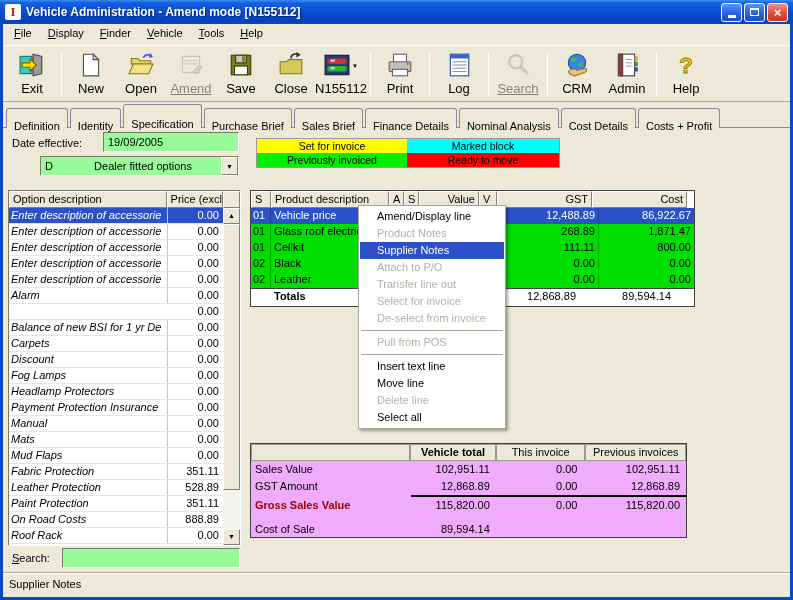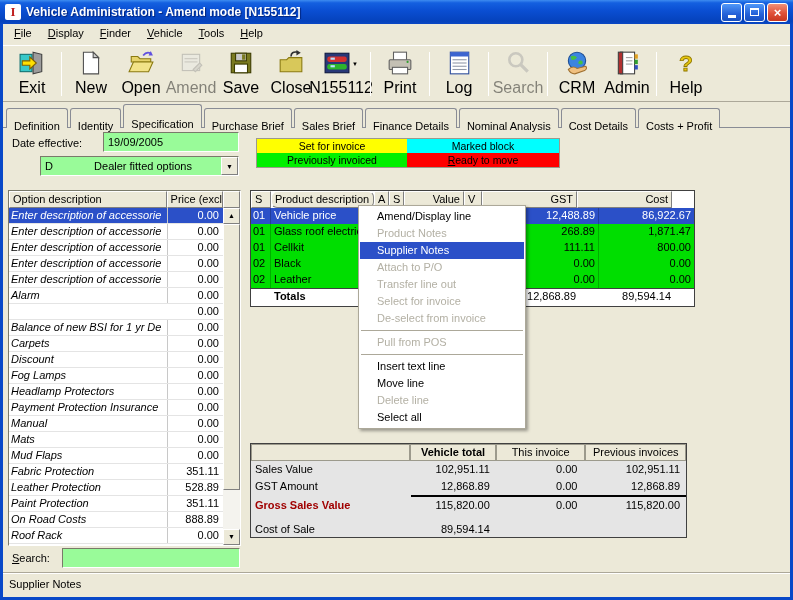--- a/index.html
+++ b/index.html
@@ -23,22 +23,22 @@
   .glyph-max { width:9px; height:8px; border:1px solid #FFF; border-top:2px solid #FFF; }
 
   
   .menubar { position:absolute; left:3px; top:25px; width:787px; height:20px; display:flex; align-items:flex-start; padding-left:3px; }
   .menu-item { padding:2px 8px; }
 
   
   .toolbar { position:absolute; left:3px; top:45px; width:787px; height:57px;
     border-top:1px solid #FFF; border-bottom:1px solid #ACA899; display:flex; align-items:center; padding-left:4px; }
   .tbtn { width:50px; height:50px; display:flex; flex-direction:column; align-items:center; justify-content:center; flex:0 0 auto; }
-  .tbtn .lbl { font-size:16px; margin-top:1px; }
-  .tbtn.disabled { filter:grayscale(1) opacity(0.45); }
+  .tbtn .lbl { font-size:13px; margin-top:1px; }
+  .tbtn.disabled { filter:grayscale(1) opacity(0.45);text-decoration:underline; }
   .tbtn .icon-row { display:flex; align-items:center; }
   .dd-arrow { font-size:6px; margin-left:2px; }
   .tsep { width:1px; height:44px; background:#9C9A8C; border-right:1px solid #FFF; margin:0 4px; flex:0 0 auto; }
 
   
   .tabs { position:absolute; left:6px; top:104px; height:24px; display:flex; align-items:flex-end; z-index:2; }
   .tab { height:20px; line-height:19px; padding:8px 7px; background:#ECE9D8; border:1px solid #898C95;
     border-bottom:none; border-radius:3px 3px 0 0; margin-right:2px; white-space:nowrap; }
   .tab.active { height:24px; line-height:23px; background:#ECE9D8; position:relative; z-index:3; }
   .tabline { position:absolute; left:3px; top:127px; width:787px; height:1px; background:#898C95; z-index:1; }
@@ -97,33 +97,33 @@
   .c-val{width:60px; text-align:right; padding-right:3px;} .c-v{width:18px; padding-left:3px;}
   .c-gst{width:95px; text-align:right; padding-right:3px;} .c-cost{width:95px; text-align:right; padding-right:3px; border-right:none !important;}
   .prow.sel { background:#2B50C8; color:#FFF; }
   .prow.inv { background:#00DE00; }
   .ptotals { display:flex; height:18px; background:#FFF; border-top:1px solid #404040; font-weight:normal; padding-top:1px; }
   .ptotals .t-lbl { width:160px; padding-left:23px; font-weight:bold; }
   .ptotals .t-gst { width:168px; text-align:right; padding-right:3px; }
   .ptotals .t-cost { width:95px; text-align:right; padding-right:3px; }
 
   
-  .summary { position:absolute; left:250px; top:443px; width:437px; height:95px; background:#e5e5e5; border:1px solid #404040; }
+  .summary { position:absolute; left:250px; top:443px; width:437px; height:95px; background:#f0abfc; border:1px solid #404040; }
   .sum-head { display:flex; height:17px; }
   .sum-head div { border:1px solid #9C9A8C; background:#ECE9D8; text-align:center; overflow:hidden; white-space:nowrap; padding-top:1px; }
   .sh-lbl{width:160px;} .sh-vt{width:86px; font-weight:bold;} .sh-ti{width:90px;} .sh-pi{width:101px;}
   .srow { display:flex; height:17px; padding-top:2px; }
   .srow .s-lbl{width:160px; padding-left:4px;} .srow .s-vt{width:86px; text-align:right; padding-right:6px;}
   .srow .s-ti{width:90px; text-align:right; padding-right:8px;} .srow .s-pi{width:101px; text-align:right; padding-right:6px;}
   .srow.gross .s-lbl { color:#A00000; font-weight:bold; }
   .sum-line { height:2px; background:#000; margin-left:160px; }
   .srow.cost { margin-top:7px; }
 
   
-  .cmenu { position:absolute; left:358px; top:205px; width:168px; background:#FFF; border:1px solid #ACA899;
+  .cmenu { position:absolute; left:358px; top:205px; width:148px; background:#FFF; border:1px solid #ACA899;
     box-shadow:2px 2px 3px rgba(0,0,0,0.35); padding:2px 0; z-index:10; }
   .mi { height:17px; line-height:17px; padding-left:18px; white-space:nowrap; }
   .mi.disabled { color:#B3B0A4; }
   .mi.hl { background:#2B50C8; color:#FFF; margin:0 1px; padding-left:17px; }
   .msep { height:1px; background:#ACA899; margin:3px 2px; }
 
   
   .statusbar { position:absolute; left:3px; top:573px; width:787px; height:24px; border-top:1px solid #FFF; }
   .statusbar::before { content:""; position:absolute; left:0; top:-2px; width:100%; height:1px; background:#ACA899; }
   .status-text { padding:4px 0 0 6px; }
@@ -413,21 +413,21 @@
       </div>
     </div>
   </div>
 
   <span class="lbl-static" style="left:12px; top:552px;"><u>S</u>earch:</span>
   <input class="search-input" type="text" value="" style="">
 
   <div class="ptable">
     <div class="phead">
       <div class="hcell" style="width:20px;">S</div>
-      <div class="hcell" style="width:103px;border-radius:6px;">Product description</div>
+      <div class="hcell" style="width:118px;">Product description</div>
       <div class="hcell" style="width:15px;">A</div>
       <div class="hcell" style="width:15px;">S</div>
       <div class="hcell" style="width:60px; text-align:right;">Value</div>
       <div class="hcell" style="width:18px;">V</div>
       <div class="hcell" style="width:95px; text-align:right;">GST</div>
       <div class="hcell" style="width:95px; text-align:right;">Cost</div>
     </div>
     <div class="prow sel">
       <div class="c-s1">01</div>
         <div class="c-desc">Vehicle price</div>

